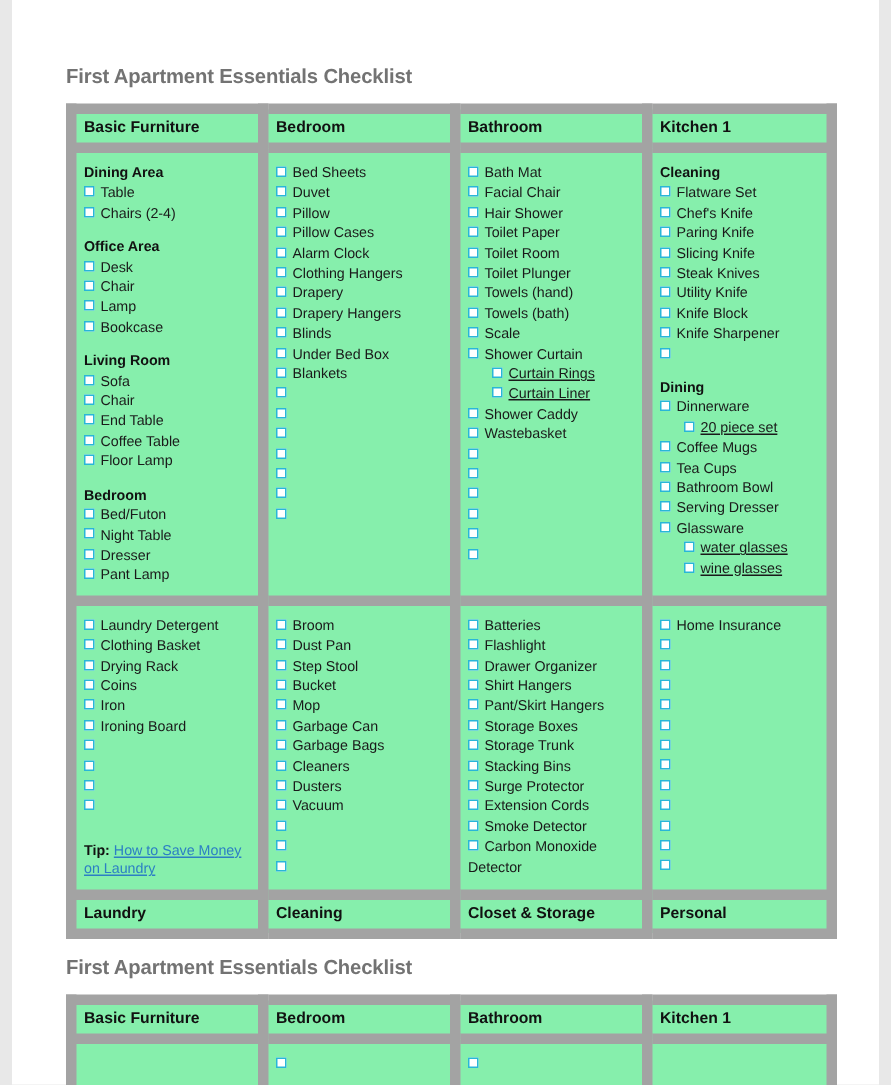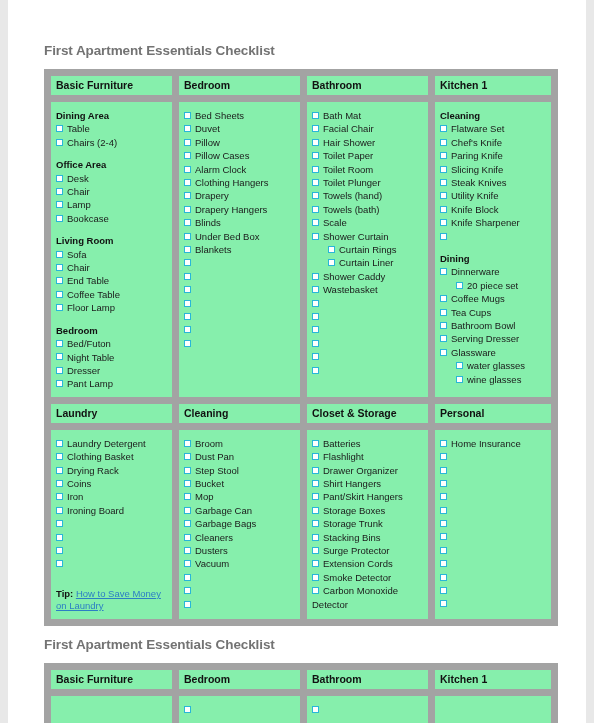--- a/index.html
+++ b/index.html
@@ -82,21 +82,21 @@
     font-size: 1px;
   }
   .item {
     font-size: 9.5px;
     color: #1a1a1a;
     line-height: 13.4px;
     white-space: nowrap;
     display: block;
   }
   .item.wrap { white-space: normal; }
-  .item.sub { padding-left: 16px; }
+  .item.sub { padding-left: 16px; text-decoration: underline; }
 
   .cb {
     display: inline-block;
     width: 7px;
     height: 7px;
     border: 1.5px solid #29b6d8;
     background: #ffffff;
     box-sizing: border-box;
     vertical-align: middle;
     position: relative;
@@ -227,26 +227,20 @@
             <div class="item"><span class="cb"></span><span>Coffee Mugs</span></div>
             <div class="item"><span class="cb"></span><span>Tea Cups</span></div>
             <div class="item"><span class="cb"></span><span>Bathroom Bowl</span></div>
             <div class="item"><span class="cb"></span><span>Serving Dresser</span></div>
             <div class="item"><span class="cb"></span><span>Glassware</span></div>
             <div class="item sub"><span class="cb"></span><span>water glasses</span></div>
             <div class="item sub"><span class="cb"></span><span>wine glasses</span></div>
           </td>
       </tr>
       <tr>
-        <th>Laundry</th>
-        <th>Cleaning</th>
-        <th>Closet &amp; Storage</th>
-        <th>Personal</th>
-      </tr>
-      <tr>
         <td>
             <div class="item wrap"><span class="cb"></span><span>Laundry Detergent</span></div>
             <div class="item wrap"><span class="cb"></span><span>Clothing Basket</span></div>
             <div class="item wrap"><span class="cb"></span><span>Drying Rack</span></div>
             <div class="item wrap"><span class="cb"></span><span>Coins</span></div>
             <div class="item wrap"><span class="cb"></span><span>Iron</span></div>
             <div class="item wrap"><span class="cb"></span><span>Ironing Board</span></div>
             <div class="item empty"><span class="cb"></span></div>
             <div class="item empty"><span class="cb"></span></div>
             <div class="item empty"><span class="cb"></span></div>
@@ -291,20 +285,26 @@
             <div class="item empty"><span class="cb"></span></div>
             <div class="item empty"><span class="cb"></span></div>
             <div class="item empty"><span class="cb"></span></div>
             <div class="item empty"><span class="cb"></span></div>
             <div class="item empty"><span class="cb"></span></div>
             <div class="item empty"><span class="cb"></span></div>
             <div class="item empty"><span class="cb"></span></div>
             <div class="item empty"><span class="cb"></span></div>
           </td>
       </tr>
+      <tr>
+        <th>Laundry</th>
+        <th>Cleaning</th>
+        <th>Closet &amp; Storage</th>
+        <th>Personal</th>
+      </tr>
     </tbody>
   </table>
 
   <div class="doc-title" id="title-2">First Apartment Essentials Checklist</div>
 
   <table class="checklist" id="table-2">
     <colgroup>
         <col class="c1">
         <col class="c2">
         <col class="c3">

